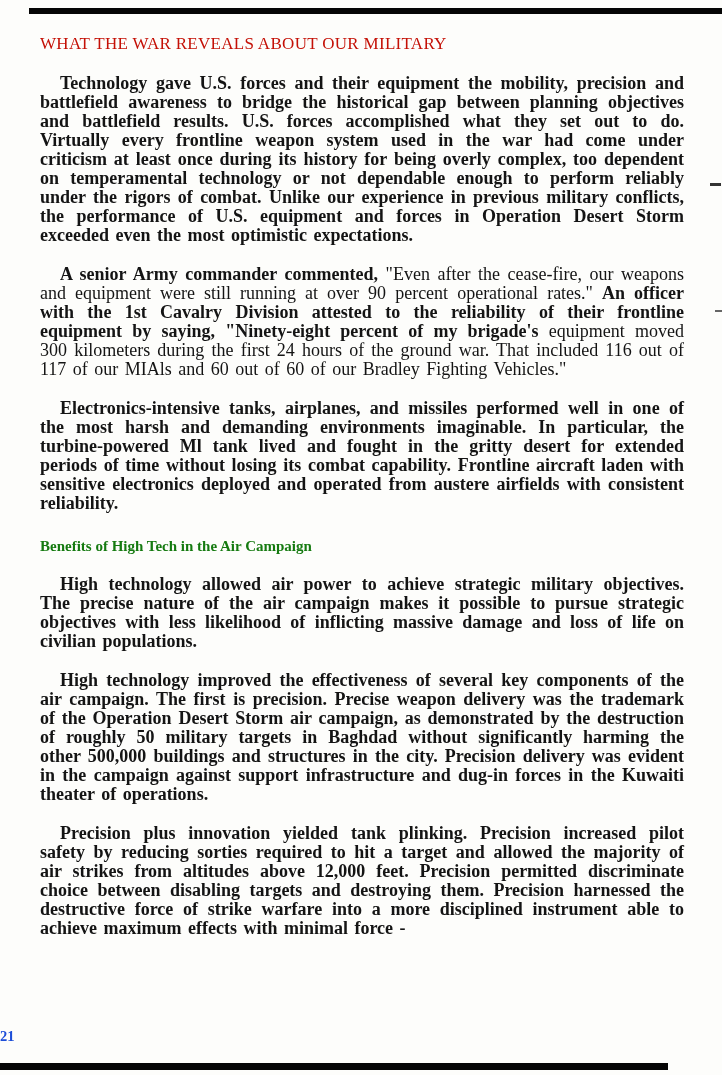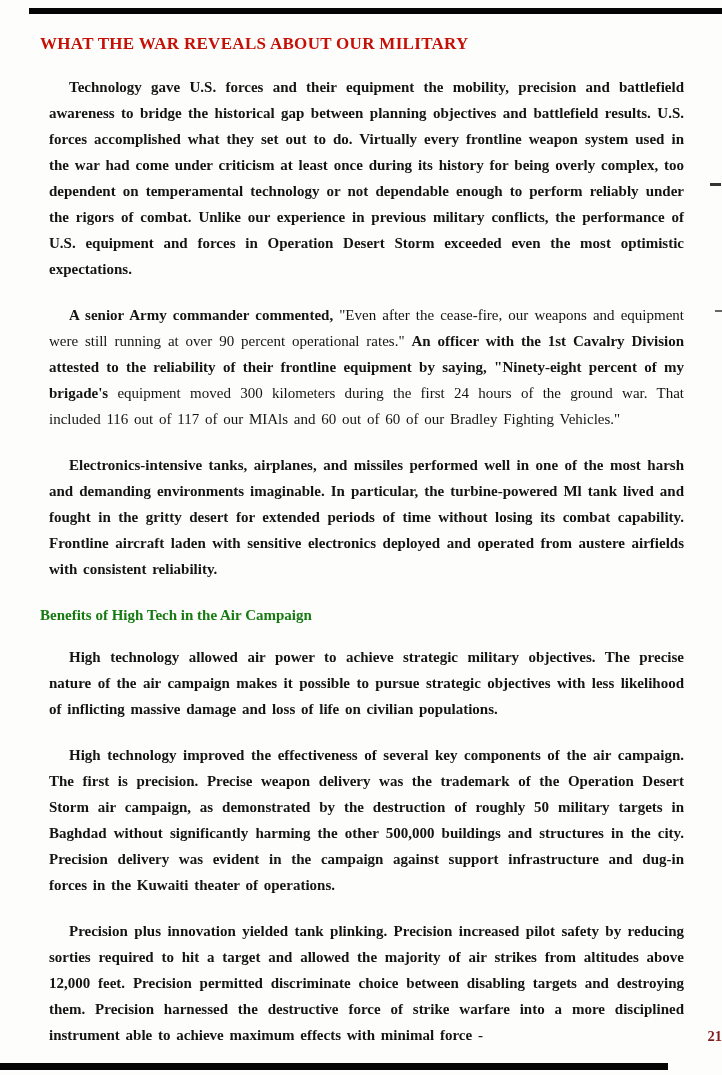--- a/index.html
+++ b/index.html
@@ -24,51 +24,51 @@
     position: absolute; bottom: 5px; left: 0; width: 668px; height: 7px;
     background: #050505;
   }
   .edge-mark-1 { position: absolute; top: 183px; right: 1px; width: 11px; height: 3px; background: #333; }
   .edge-mark-2 { position: absolute; top: 310px; right: 0; width: 7px; height: 2px; background: #666; }
 
   .title {
     margin: 34px 0 12px 0;
     color: #c41006;
     font-size: 17px;
-    font-weight: bold;
+    font-weight: normal;
     letter-spacing: 0.3px;
   }
   .heading {
     margin: 25px 0 0 0;
     color: #157a10;
     font-size: 15px;
     font-weight: bold;
   }
   .heading.mt-lg { }
   .hl {
     background: radial-gradient(ellipse at center, rgba(86,170,50,0.55), rgba(86,170,50,0.18) 68%, rgba(86,170,50,0) 100%);
     border-radius: 7px;
   }
   .para {
-    margin: 20px 0 0 9px;
-    font-size: 15px;
-    line-height: 26px;
+    margin: 20px 0 0 0;
+    font-size: 18px;
+    line-height: 19px;
     font-weight: bold;
     text-align: justify;
     text-indent: 20px;
     word-spacing: 2px;
   }
   .para .reg { font-weight: normal; }
   .page-number {
     position: absolute;
     bottom: 30px; left: 0; right: 0;
-    text-align: right;
+    text-align: left;
     font-size: 14.5px;
     font-weight: bold;
-    color: #7f1d1d;
+    color: #1d4ed8;
   }
 </style>
 </head>
 <body>
 
 <div class="page">
 
   <div class="bar-top"></div>
   <div class="edge-mark-1"></div>
   <div class="edge-mark-2"></div>

